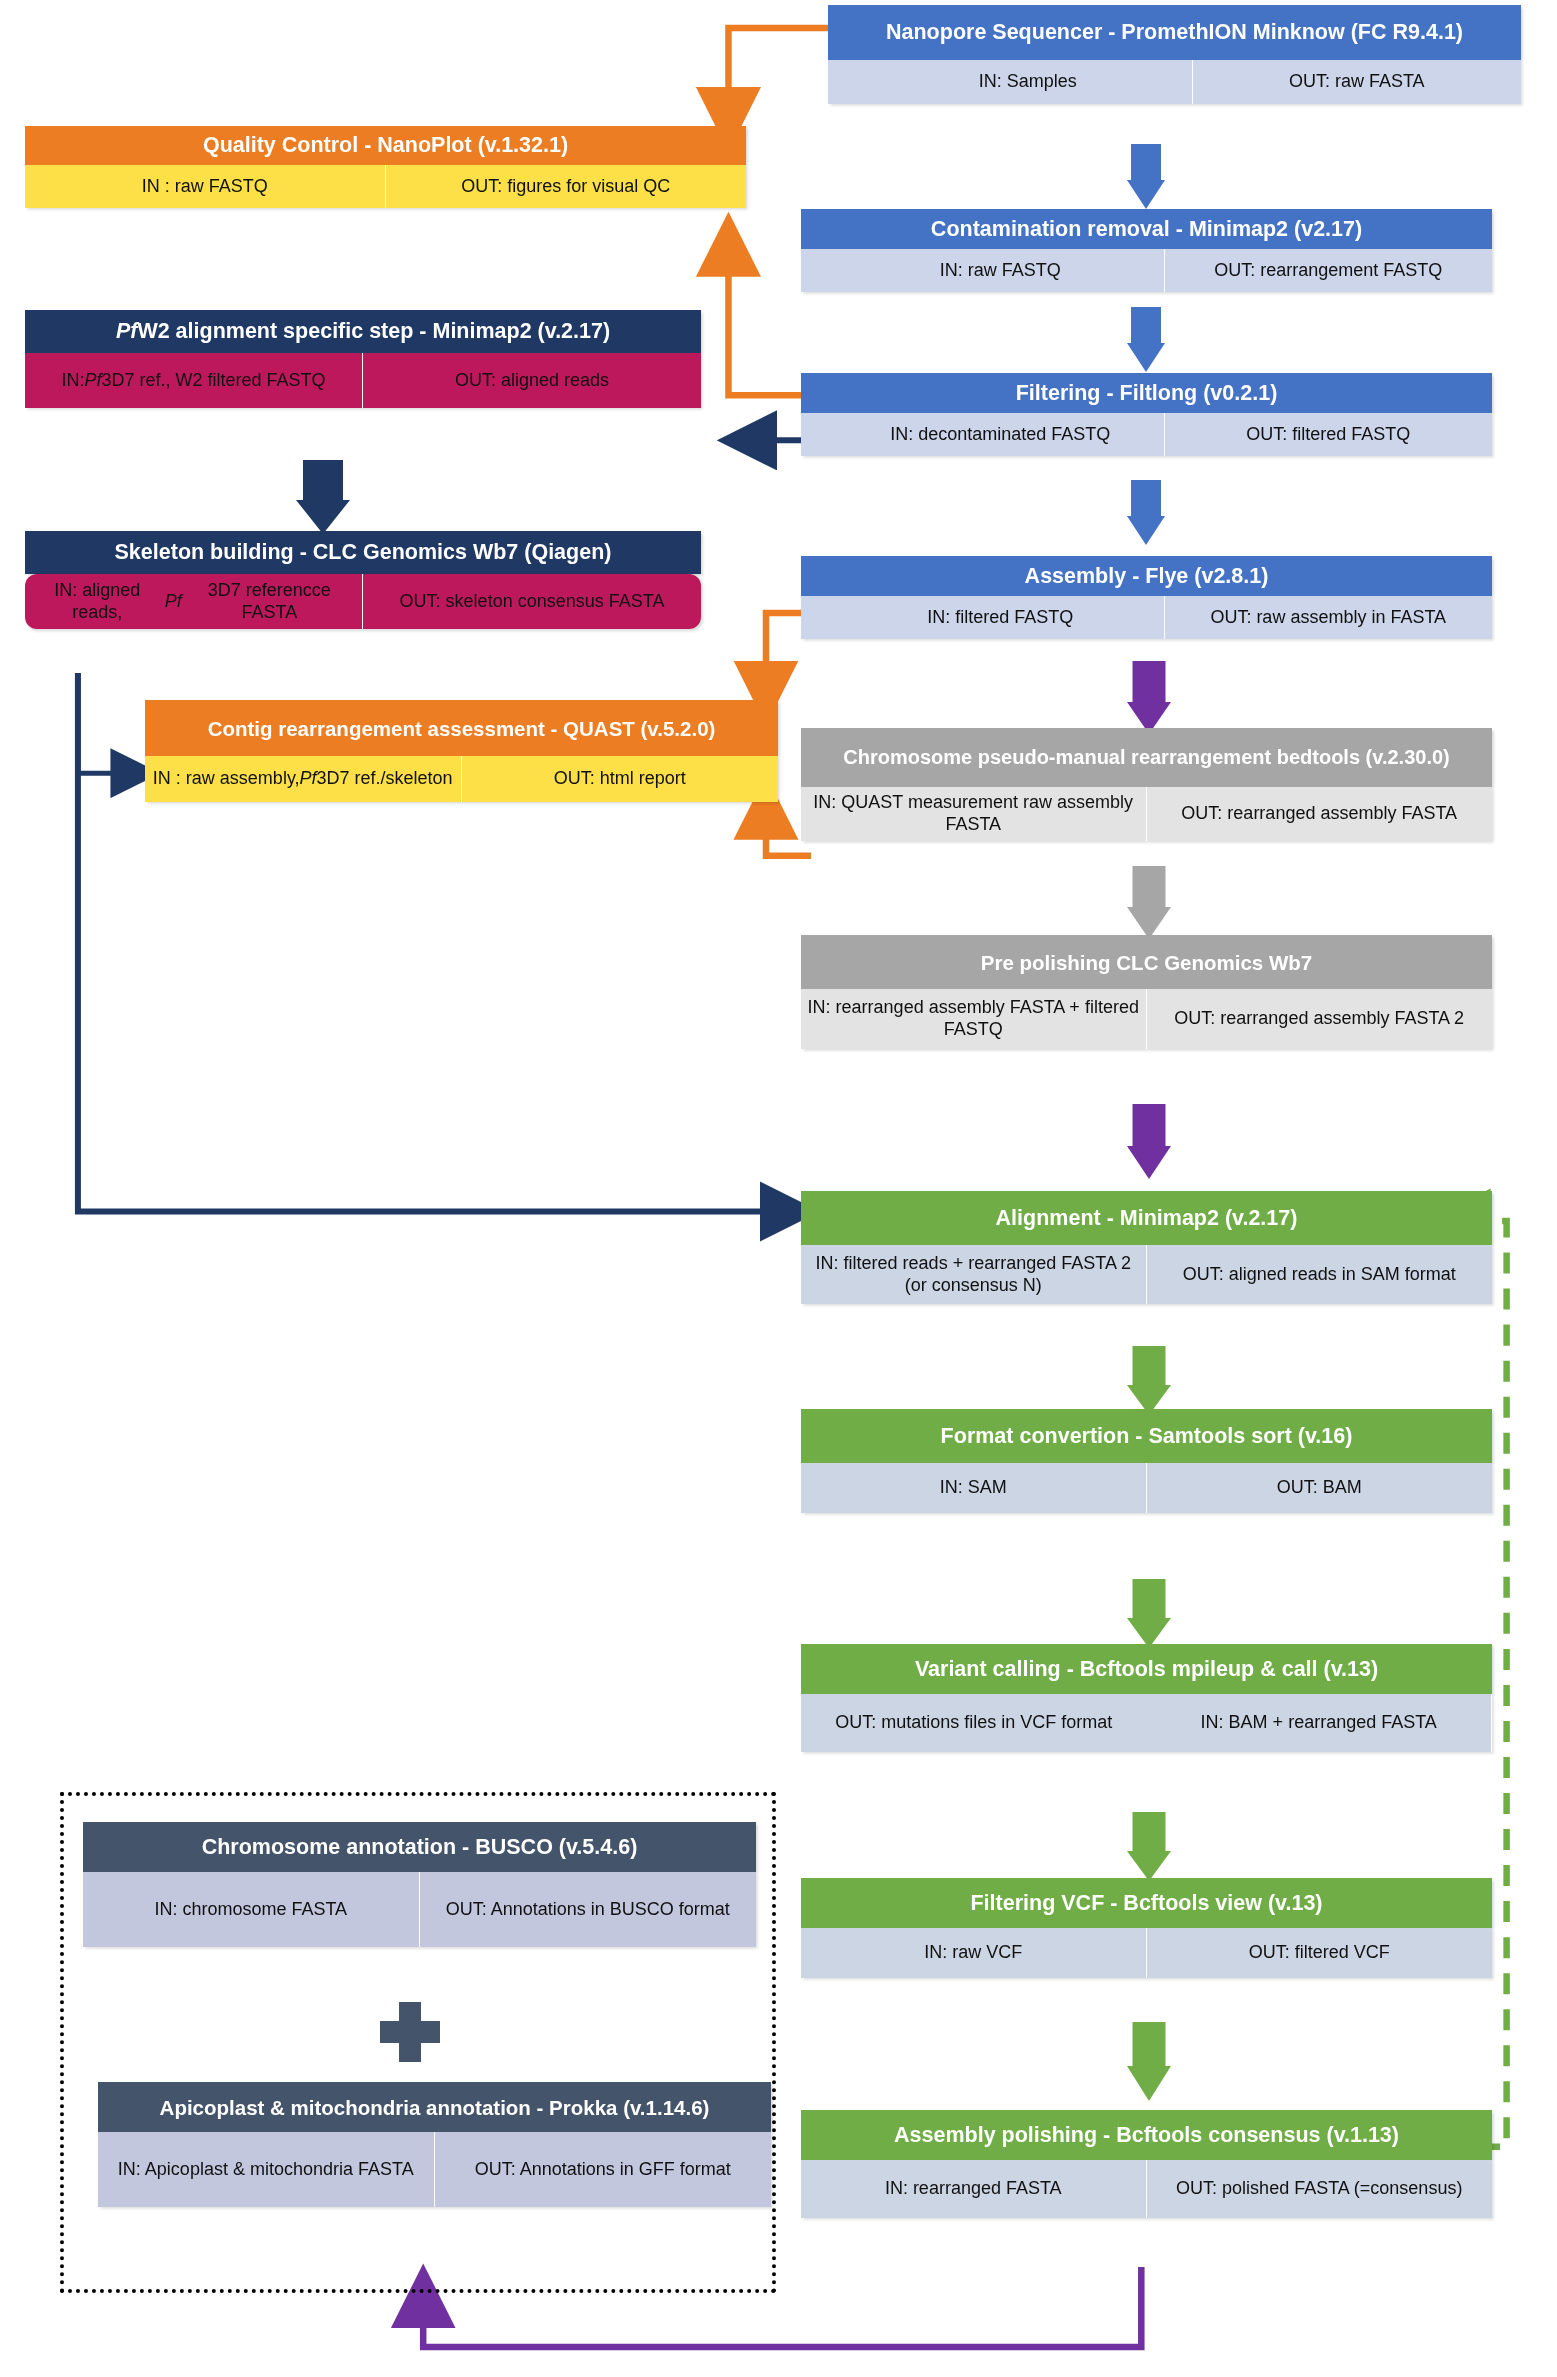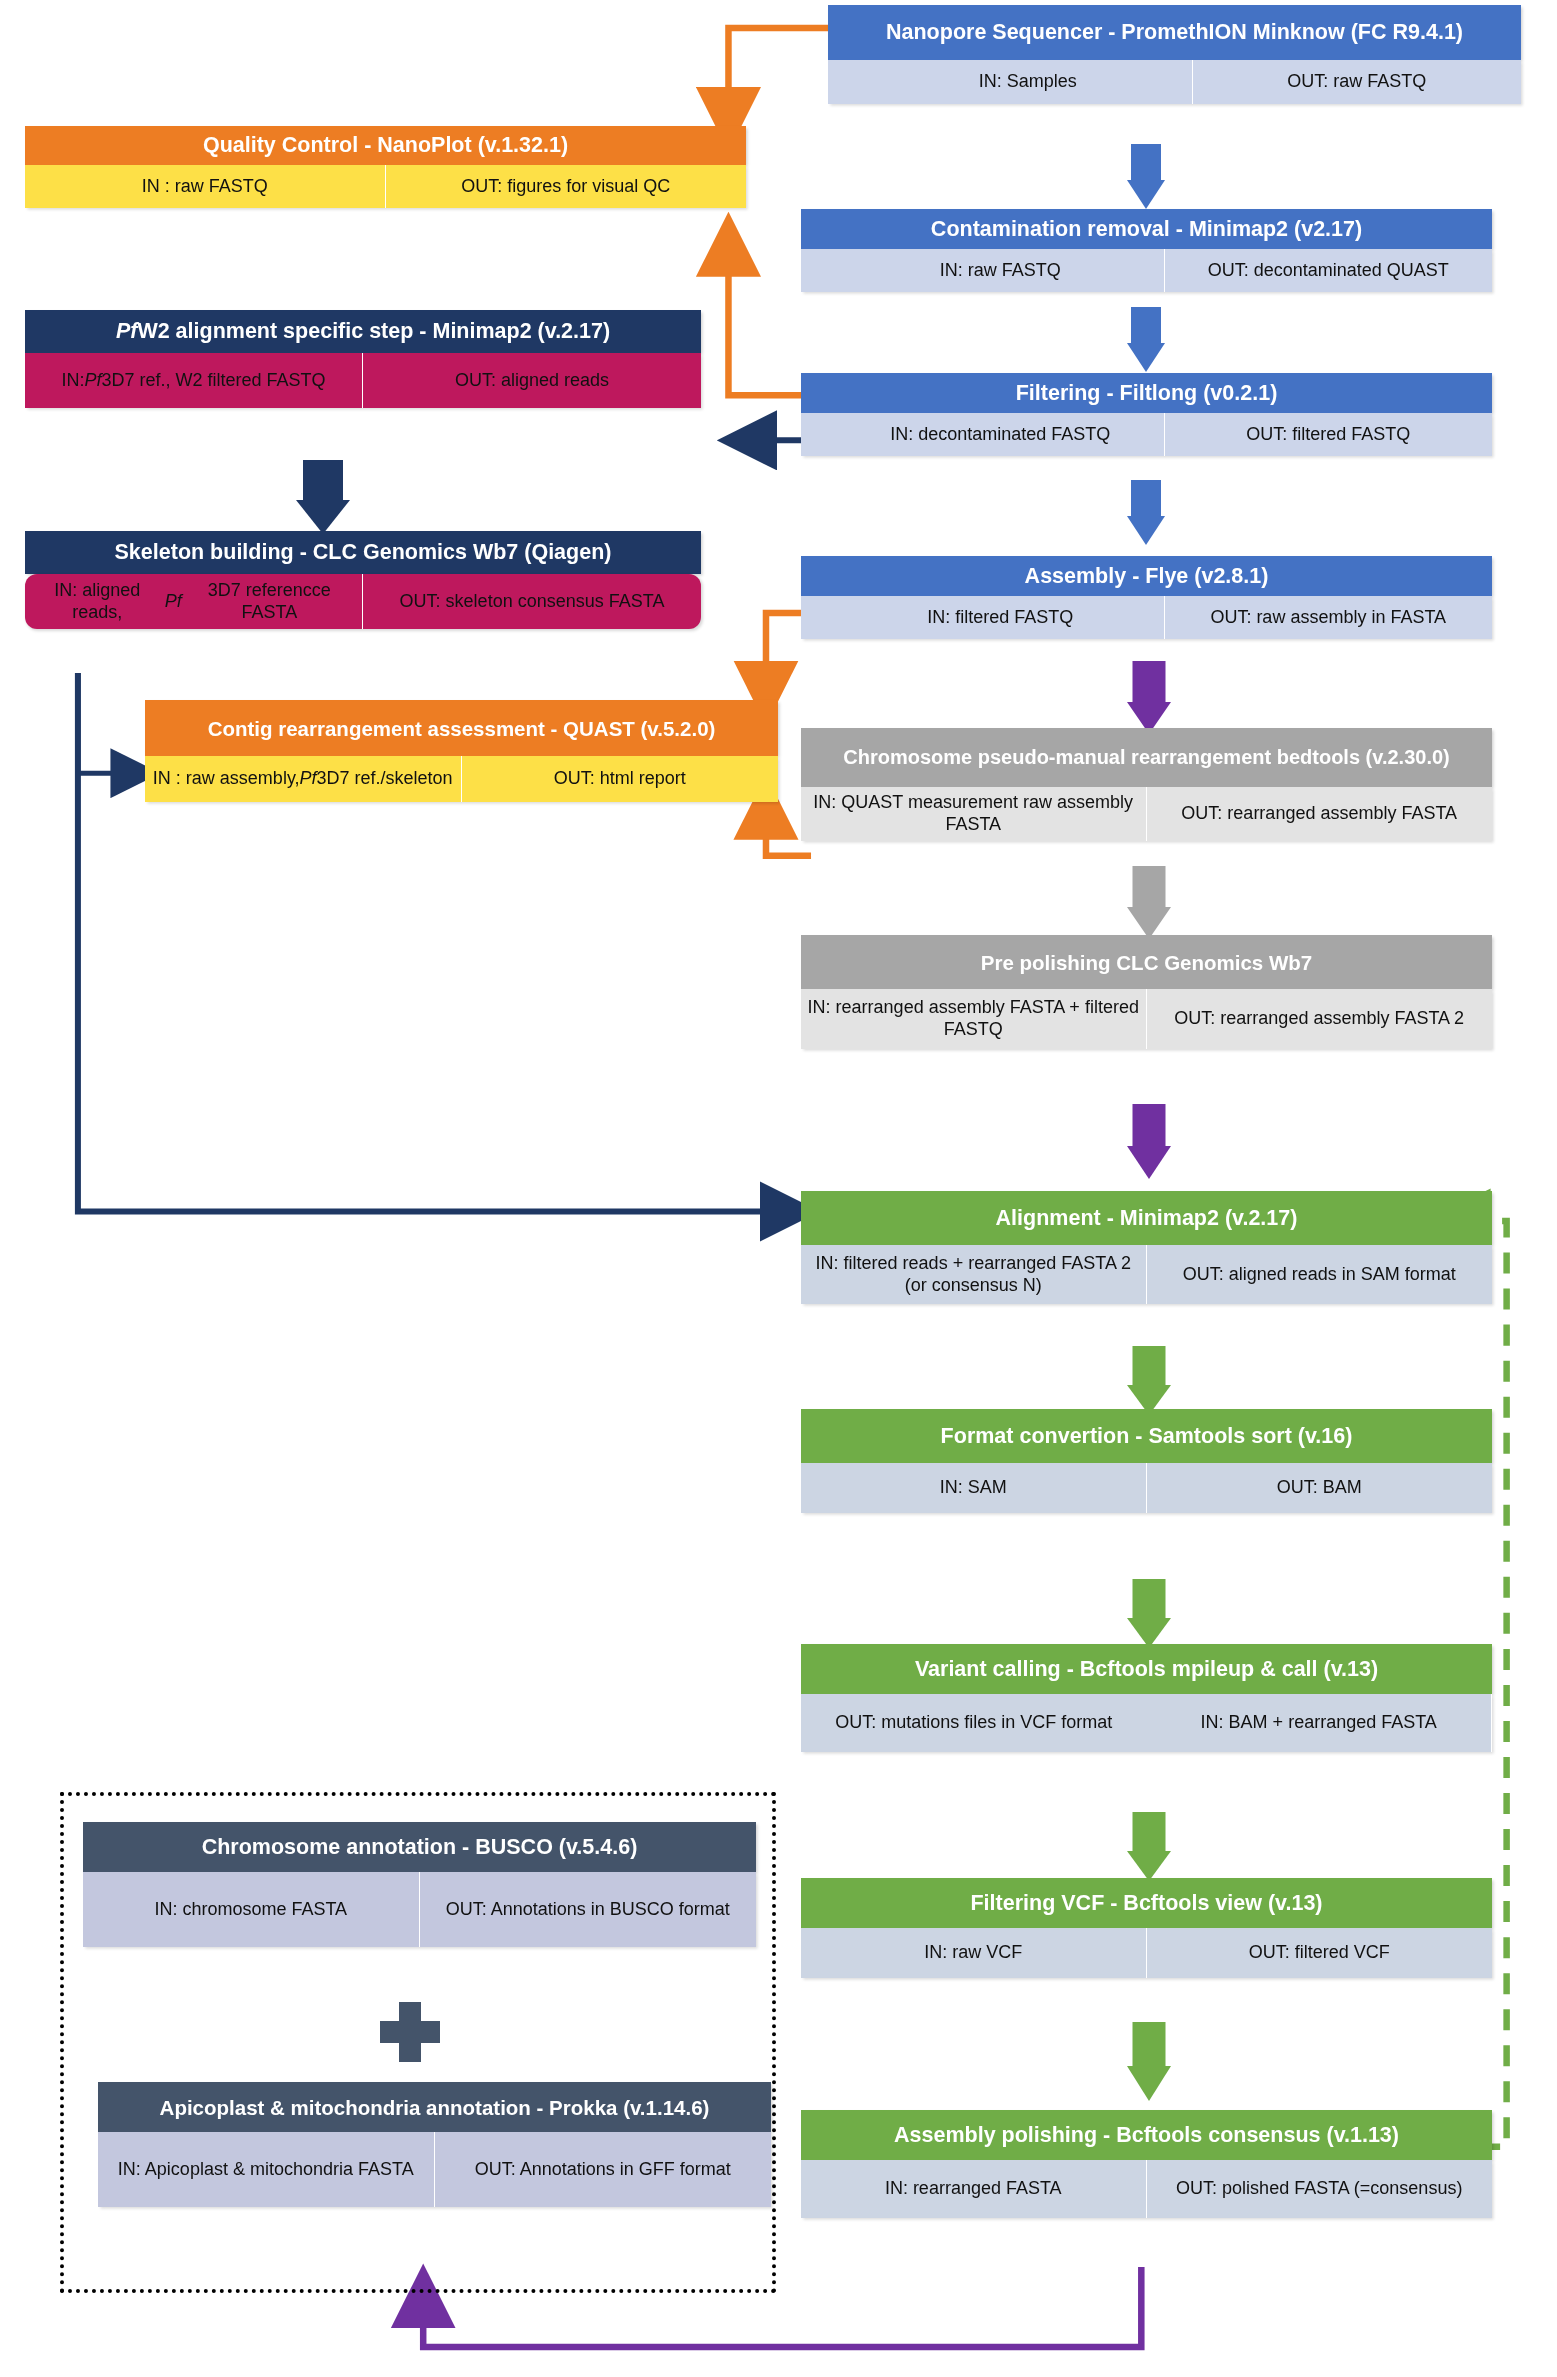--- a/index.html
+++ b/index.html
@@ -186,37 +186,37 @@
 
   <div class="plus" style="left:380px; top:2002px; width:60px; height:60px;">
     <span style="left:19px; top:0; width:22px; height:60px;"></span>
     <span style="left:0; top:19px; width:60px; height:22px;"></span>
   </div>
 
   <div class="box t-blue" style="left:828px; top:5px; width:693px;">
     <div class="hdr" style="height:55px; font-size:21.5px;">Nanopore Sequencer - PromethION Minknow (FC R9.4.1)</div>
     <div class="io" style="height:44px; font-size:18px;">
       <div class="cell in">IN: Samples</div>
-      <div class="cell out">OUT: raw FASTQ</div>
+      <div class="cell out">OUT: raw FASTA</div>
     </div>
   </div>
 
   <div class="box t-orange" style="left:25px; top:126px; width:721px;">
     <div class="hdr" style="height:39px; font-size:21.5px;">Quality Control - NanoPlot (v.1.32.1)</div>
     <div class="io" style="height:43px; font-size:18px;">
       <div class="cell in">IN : raw FASTQ</div>
       <div class="cell out">OUT: figures for visual QC</div>
     </div>
   </div>
 
   <div class="box t-blue" style="left:801px; top:209px; width:691px;">
     <div class="hdr" style="height:40px; font-size:21.5px;">Contamination removal - Minimap2 (v2.17)</div>
     <div class="io" style="height:43px; font-size:18px;">
       <div class="cell in">IN: raw FASTQ</div>
-      <div class="cell out">OUT: decontaminated  QUAST</div>
+      <div class="cell out">OUT: rearrangement  FASTQ</div>
     </div>
   </div>
 
   <div class="box t-navy" style="left:25px; top:310px; width:676px;">
     <div class="hdr" style="height:43px; font-size:21.5px;"><i>Pf</i>W2 alignment specific step - Minimap2 (v.2.17)</div>
     <div class="io" style="height:55px; font-size:18px;">
       <div class="cell in">IN: <i>Pf</i>3D7 ref., W2 filtered FASTQ</div>
       <div class="cell out">OUT: aligned reads</div>
     </div>
   </div>

